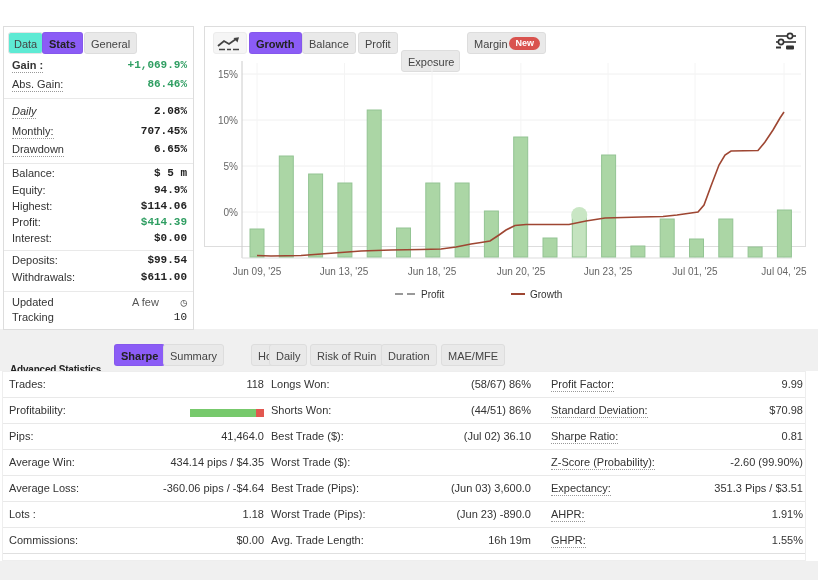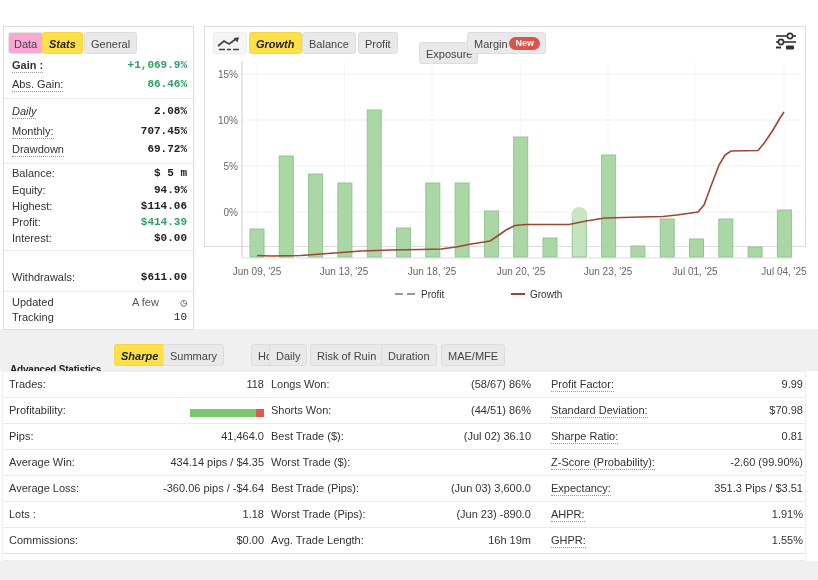--- a/index.html
+++ b/index.html
@@ -1,19 +1,19 @@
 <!DOCTYPE html>
 <html><head>
 <meta charset="utf-8">
 <style>
   html,body{margin:0;padding:0;}
   body{width:818px;height:580px;background:#fff;font-family:"Liberation Sans",sans-serif;position:relative;overflow:hidden;}
   .card{position:absolute;background:#fff;border:1px solid #ddd;box-sizing:border-box;}
   .pill{position:absolute;height:22px;line-height:22px;border-radius:3px;background:#e9e9e9;border:1px solid #ddd;color:#444;font-size:11px;text-align:center;box-sizing:border-box;padding:0 6px;}
-  .pill.active{background:#fde047;border-color:rgba(0,0,0,0.04);color:#222;font-weight:bold;font-style:italic;}
+  .pill.active{background:#8b5cf6;border-color:rgba(0,0,0,0.04);color:#222;font-weight:bold;}
   .lrow{position:absolute;left:8px;right:6px;height:14px;font-size:11px;color:#333;}
   .lrow .lab{position:absolute;left:0;top:0;}
   .lrow .val{position:absolute;right:0;top:0;font-weight:bold;color:#222;font-family:Liberation Mono, monospace;}
   .lrow .val.green{color:#2f9e62;}
   .dotted{border-bottom:1px dotted #999;padding-bottom:1px;}
   .sep{position:absolute;left:0;right:0;height:1px;background:#e9e9e9;}
   .trow{position:absolute;left:0;width:100%;height:26px;border-bottom:1px solid #e9e9e9;box-sizing:border-box;font-size:11px;color:#333;}
   .trow span{position:absolute;top:6px;white-space:nowrap;}
   .tl1{left:6px;}
   .tv1{left:70px;width:191px;text-align:right;}
@@ -21,21 +21,21 @@
   .tv2{left:330px;width:198px;text-align:right;}
   .tl3{left:548px;}
   .tv3{left:620px;width:180px;text-align:right;}
 </style>
 </head>
 <body>
 <div style="position:absolute;left:0;top:329px;width:818px;height:42px;background:#f0f0f0;"></div>
 <div style="position:absolute;left:0;top:561px;width:818px;height:19px;background:#f0f0f0;"></div>
 
 <div class="card" id="leftcard" style="left:3px;top:26px;width:191px;height:304px;">
-  <div class="pill" style="left:4px;top:5px;padding:0 5px;background:#f9a8d4;border-color:#e5e5e5;">Data</div>
+  <div class="pill" style="left:4px;top:5px;padding:0 5px;background:#5eead4;border-color:#e5e5e5;">Data</div>
   <div class="pill active" style="left:38px;top:5px;">Stats</div>
   <div class="pill" style="left:80px;top:5px;">General</div>
 
   <div class="lrow" style="top:32px;">
       <span class="lab dotted" style="font-weight:bold;">Gain :</span>
       <span class="val green">+1,069.9%</span>
     </div>
   <div class="lrow" style="top:51px;">
       <span class="lab dotted">Abs. Gain:</span>
       <span class="val green">86.46%</span>
@@ -44,21 +44,21 @@
   <div class="lrow" style="top:78px;">
       <span class="lab dotted" style="font-style:italic;">Daily</span>
       <span class="val">2.08%</span>
     </div>
   <div class="lrow" style="top:98px;padding-left:41px;">
       <span class="lab dotted">Monthly:</span>
       <span class="val">707.45%</span>
     </div>
   <div class="lrow" style="top:116px;">
       <span class="lab dotted">Drawdown</span>
-      <span class="val">69.72%</span>
+      <span class="val">6.65%</span>
     </div>
   <div class="sep" style="top:136px;"></div>
   <div class="lrow" style="top:140px;padding-left:39px;">
       <span class="lab">Balance:</span>
       <span class="val">$ 5 m</span>
     </div>
   <div class="lrow" style="top:157px;">
       <span class="lab">Equity:</span>
       <span class="val">94.9%</span>
     </div>
@@ -68,20 +68,24 @@
     </div>
   <div class="lrow" style="top:189px;">
       <span class="lab">Profit:</span>
       <span class="val green">$414.39</span>
     </div>
   <div class="lrow" style="top:205px;">
       <span class="lab">Interest:</span>
       <span class="val">$0.00</span>
     </div>
   <div class="sep" style="top:223px;"></div>
+  <div class="lrow" style="top:227px;">
+      <span class="lab">Deposits:</span>
+      <span class="val">$99.54</span>
+    </div>
   <div class="lrow" style="top:244px;">
       <span class="lab">Withdrawals:</span>
       <span class="val">$611.00</span>
     </div>
   <div class="sep" style="top:264px;"></div>
   <div class="lrow" style="top:269px;">
       <span class="lab">Updated</span>
       <span style="position:absolute;left:120px;color:#555;">A few</span>
       <span class="val" style="font-weight:normal;color:#555;">◷</span>
     </div>
@@ -95,21 +99,21 @@
   <div class="pill" style="left:8px;top:5px;width:34px;padding:0;background:#f5f5f5;border-color:#ececec;">
     <svg width="26" height="14" viewBox="0 0 26 14" style="margin-top:4px;">
       <path d="M1 9 L7 4 L12 7 L19 2" stroke="#444" stroke-width="1.8" fill="none"></path>
       <path d="M16.5 1 L22 0.2 L20.5 5.5 Z" fill="#444"></path>
       <path d="M2 12.5 h6 M10 12.5 h4 M16 12.5 h6" stroke="#444" stroke-width="1.4"></path>
     </svg>
   </div>
   <div class="pill active" style="left:44px;top:5px;">Growth</div>
   <div class="pill" style="left:97px;top:5px;">Balance</div>
   <div class="pill" style="left:153px;top:5px;">Profit</div>
-  <div class="pill" style="left:196px;top:15px;width:59px;margin-left:18px;">Exposure</div>
+  <div class="pill" style="left:196px;top:23px;width:59px;">Exposure</div>
   <div class="pill" style="left:262px;top:5px;width:79px;text-align:left;">Margin<span style="position:absolute;right:5px;top:4px;background:#d9534f;color:#fff;font-size:9px;font-weight:bold;line-height:13px;height:13px;border-radius:7px;padding:0 6px;">New</span></div>
 
   <svg width="22" height="18" viewBox="0 0 22 18" style="position:absolute;right:8px;top:5px;">
     <line x1="1" y1="4" x2="21" y2="4" stroke="#333" stroke-width="1.6"></line>
     <circle cx="15" cy="4" r="2.6" fill="#fff" stroke="#333" stroke-width="1.6"></circle>
     <line x1="1" y1="10" x2="21" y2="10" stroke="#333" stroke-width="1.6"></line>
     <circle cx="6" cy="10" r="2.6" fill="#fff" stroke="#333" stroke-width="1.6"></circle>
     <rect x="11" y="13.5" width="8" height="4" rx="1" fill="#333"></rect>
     <rect x="1" y="14.5" width="5" height="2" fill="#333"></rect>
   </svg>

